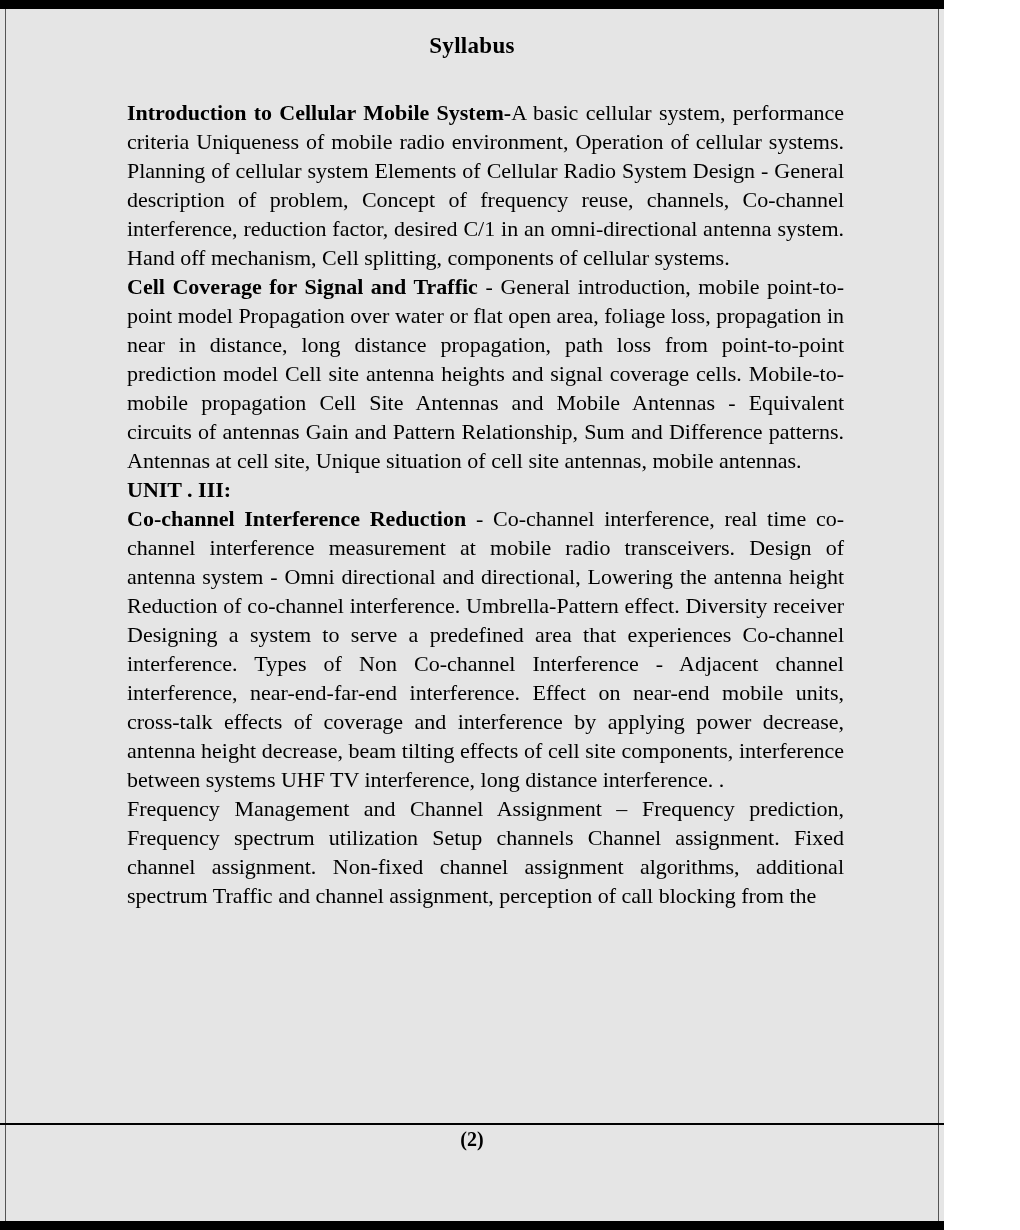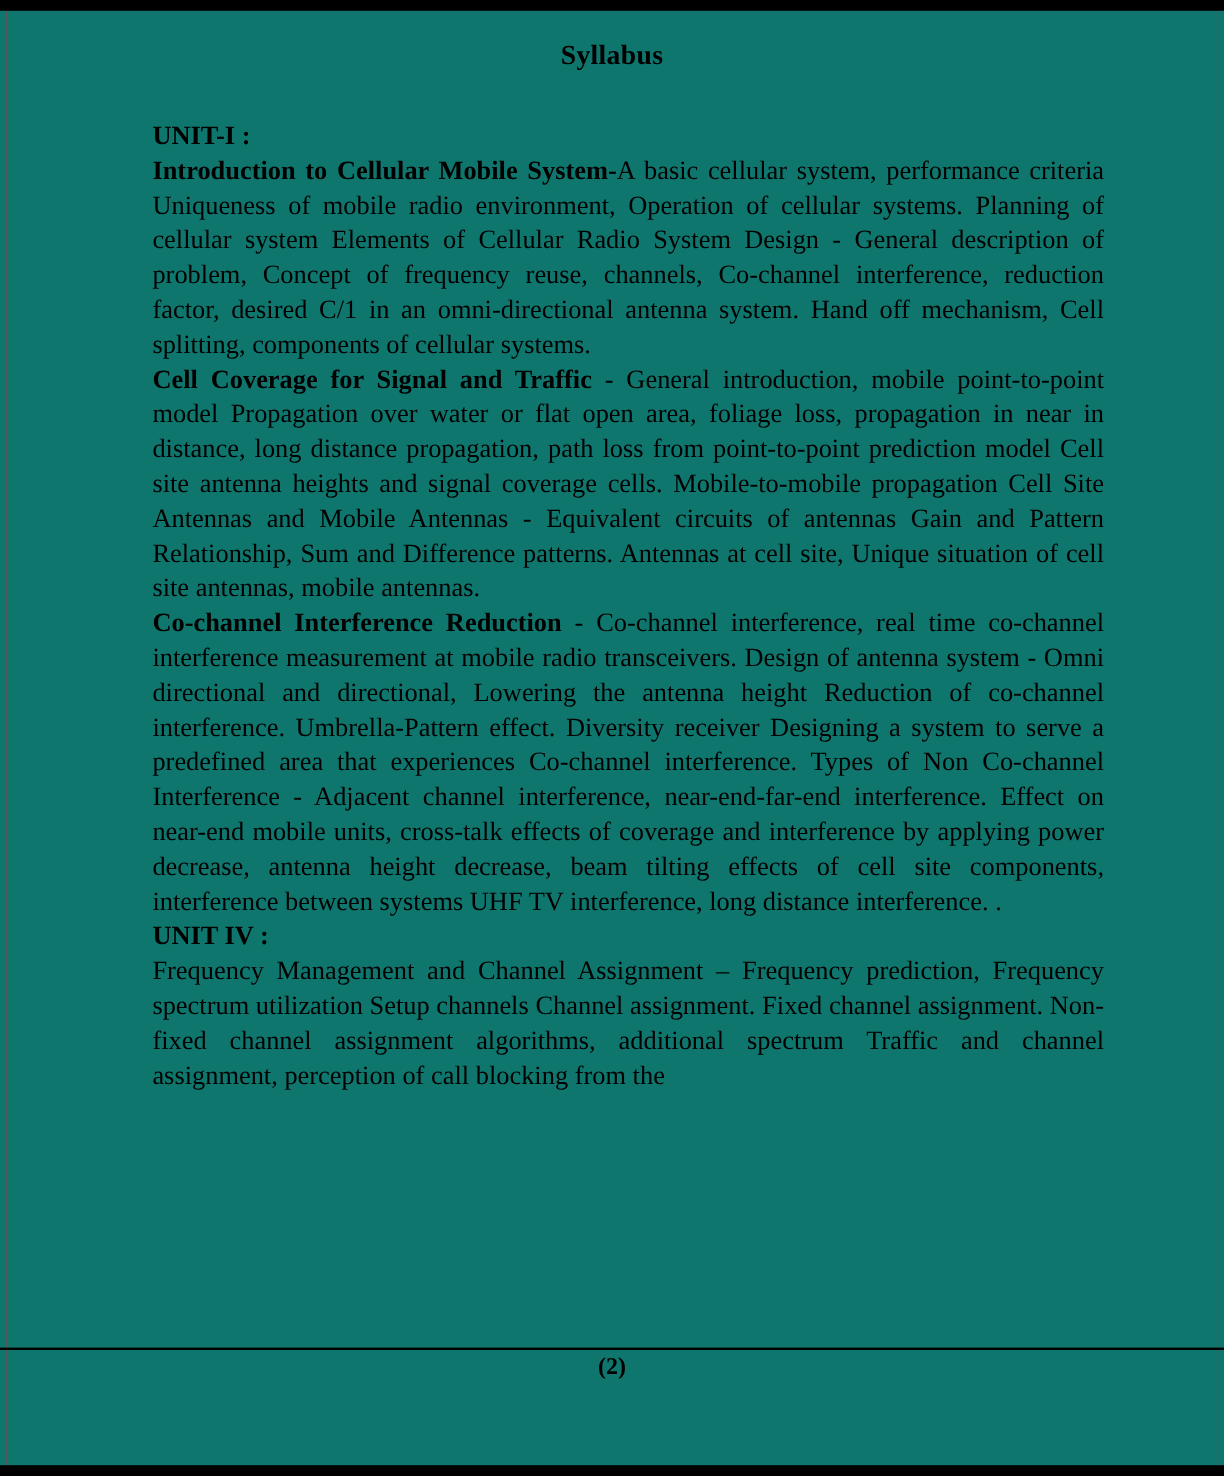--- a/index.html
+++ b/index.html
@@ -6,24 +6,24 @@
   html, body { margin: 0; padding: 0; }
   body {
     width: 1020px;
     height: 1230px;
     background: #ffffff;
     color: #000000;
     font-family: "Liberation Serif", serif;
   }
   .page {
     position: relative;
-    width: 1020px;
+    width: 944px;
     height: 1230px;
     overflow: hidden;
-    background: #0f766e;
+    background: #e5e5e5;
   }
   .bar {
     position: absolute;
     left: 0;
     width: 100%;
     height: 9px;
     background: #000000;
   }
   .bar.top { top: 0; }
   .bar.bottom { bottom: 0; }
@@ -83,34 +83,33 @@
 <div class="page">
 
   <div class="bar top"></div>
   <div class="frame"></div>
 
   <h1 class="doc-title">Syllabus</h1>
 
   <main class="content">
 
     <section>
-      <h2 class="unit-heading">UNIT-I :</h2>
       <p class="unit-paragraph"><span class="lead">Introduction to Cellular Mobile System-</span><span>A basic cellular system, performance criteria Uniqueness of mobile radio environment, Operation of cellular systems. Planning of cellular system Elements of Cellular Radio System Design - General description of problem, Concept of frequency reuse, channels, Co-channel interference, reduction factor, desired C/1 in an omni-directional antenna system. Hand off mechanism, Cell splitting, components of cellular systems.</span></p>
     </section>
 
     <section>
       <p class="unit-paragraph"><span class="lead">Cell Coverage for Signal and Traffic</span><span> - General introduction, mobile point-to-point model Propagation over water or flat open area, foliage loss, propagation in near in distance, long distance propagation, path loss from point-to-point prediction model Cell site antenna heights and signal coverage cells. Mobile-to-mobile propagation Cell Site Antennas and Mobile Antennas - Equivalent circuits of antennas Gain and Pattern Relationship, Sum and Difference patterns. Antennas at cell site, Unique situation of cell site antennas, mobile antennas.</span></p>
     </section>
 
     <section>
+      <h2 class="unit-heading">UNIT . III:</h2>
       <p class="unit-paragraph"><span class="lead">Co-channel Interference Reduction</span><span> - Co-channel interference, real time co-channel interference measurement at mobile radio transceivers. Design of antenna system - Omni directional and directional, Lowering the antenna height Reduction of co-channel interference. Umbrella-Pattern effect. Diversity receiver Designing a system to serve a predefined area that experiences Co-channel interference. Types of Non Co-channel Interference - Adjacent channel interference, near-end-far-end interference. Effect on near-end mobile units, cross-talk effects of coverage and interference by applying power decrease, antenna height decrease, beam tilting effects of cell site components, interference between systems UHF TV interference, long distance interference. .</span></p>
     </section>
 
     <section>
-      <h2 class="unit-heading">UNIT  IV :</h2>
       <p class="unit-paragraph"><span class="lead"></span><span> Frequency Management and Channel Assignment – Frequency prediction, Frequency spectrum utilization Setup channels Channel assignment. Fixed channel assignment. Non-fixed channel assignment algorithms, additional spectrum Traffic and channel assignment, perception of call blocking from the</span></p>
     </section>
 
   </main>
 
   <footer class="page-footer">
     <div class="rule"></div>
     <div class="pagenum">(2)</div>
   </footer>
 

